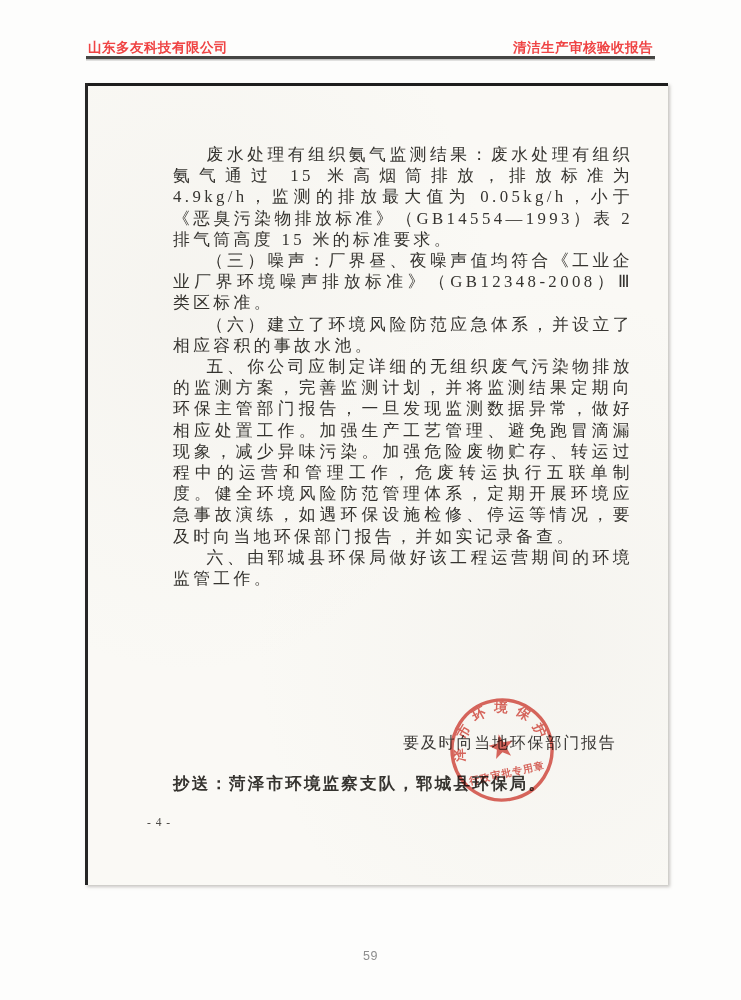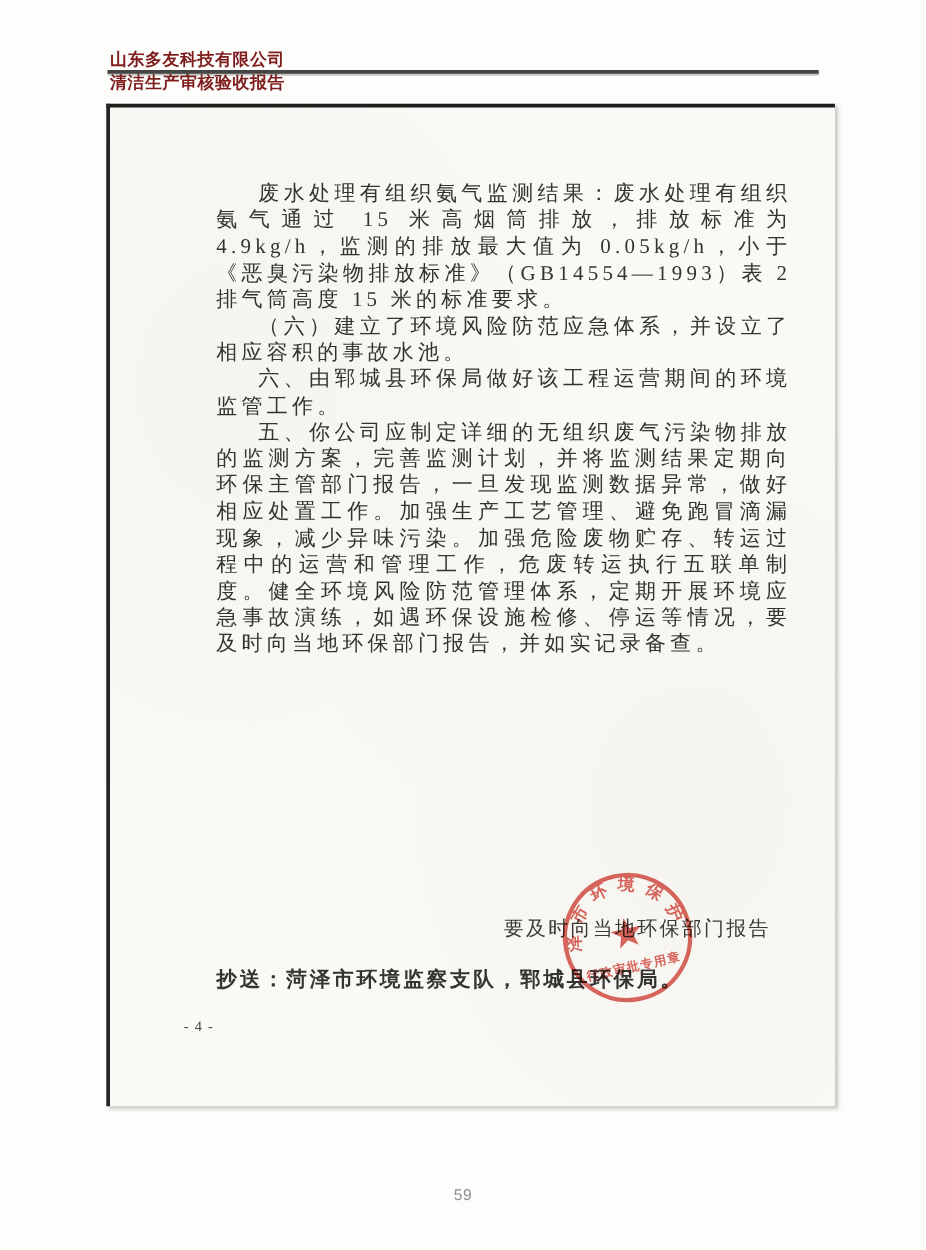--- a/index.html
+++ b/index.html
@@ -8,21 +8,21 @@
     background:#fdfdfc;
     font-family:"Liberation Serif", serif;
   }
   .canvas { position:relative; width:741px; height:1000px; overflow:hidden; background:#fdfdfc; }
 
   
   .top-header {
     position:absolute; left:88px; right:88px; top:39px;
     display:flex; justify-content:space-between; align-items:baseline;
     font-family:"Liberation Sans", sans-serif;
-    font-weight:bold; font-size:13.5px; color:#7f1d1d; letter-spacing:0.5px;flex-direction:column;
+    font-weight:bold; font-size:13.5px; color:#ef4444; letter-spacing:0.5px;
   }
   .header-rule {
     position:absolute; left:86px; right:86px; top:56px; height:2.5px;
     background:#454543;
     box-shadow:0 1.5px 0 rgba(90,90,88,0.35);
   }
 
   
   .scan-page {
     position:absolute; left:85px; top:83px; width:583px; height:802px;
@@ -83,23 +83,24 @@
     <span>清洁生产审核验收报告</span>
   </div>
   <div class="header-rule"></div>
 
   <div class="scan-page">
     <div class="edge-top"></div>
     <div class="edge-left"></div>
 
     <div class="doc-text">
       <p>废水处理有组织氨气监测结果：废水处理有组织氨气通过 15 米高烟筒排放，排放标准为 4.9kg/h，监测的排放最大值为 0.05kg/h，小于《恶臭污染物排放标准》（GB14554—1993）表 2 排气筒高度 15 米的标准要求。</p>
+      <p>（三）噪声：厂界昼、夜噪声值均符合《工业企业厂界环境噪声排放标准》（GB12348-2008）Ⅲ类区标准。</p>
       <p>（六）建立了环境风险防范应急体系，并设立了相应容积的事故水池。</p>
+      <p>五、你公司应制定详细的无组织废气污染物排放的监测方案，完善监测计划，并将监测结果定期向环保主管部门报告，一旦发现监测数据异常，做好相应处置工作。加强生产工艺管理、避免跑冒滴漏现象，减少异味污染。加强危险废物贮存、转运过程中的运营和管理工作，危废转运执行五联单制度。健全环境风险防范管理体系，定期开展环境应急事故演练，如遇环保设施检修、停运等情况，要及时向当地环保部门报告，并如实记录备查。</p>
       <p>六、由郓城县环保局做好该工程运营期间的环境监管工作。</p>
-      <p>五、你公司应制定详细的无组织废气污染物排放的监测方案，完善监测计划，并将监测结果定期向环保主管部门报告，一旦发现监测数据异常，做好相应处置工作。加强生产工艺管理、避免跑冒滴漏现象，减少异味污染。加强危险废物贮存、转运过程中的运营和管理工作，危废转运执行五联单制度。健全环境风险防范管理体系，定期开展环境应急事故演练，如遇环保设施检修、停运等情况，要及时向当地环保部门报告，并如实记录备查。</p>
     </div>
 
     <div class="doc-date">要及时向当地环保部门报告</div>
     <div class="doc-cc">抄送：菏泽市环境监察支队，郓城县环保局。</div>
     <div class="doc-foot">- 4 -</div>
 
     <div class="stamp">
       <svg viewBox="0 0 110 110" xmlns="http://www.w3.org/2000/svg">
         <circle cx="55" cy="55" r="50" fill="none" stroke="currentColor" stroke-width="3.4"></circle>
         <path id="arcPath" d="M 19.3 68 A 38 38 0 1 1 90.7 68" fill="none"></path>

